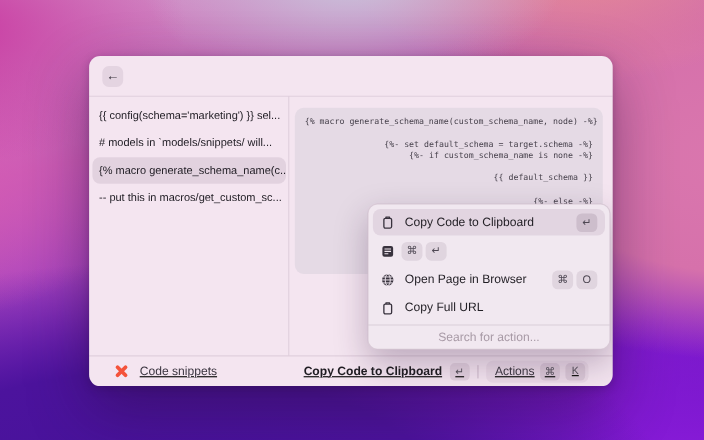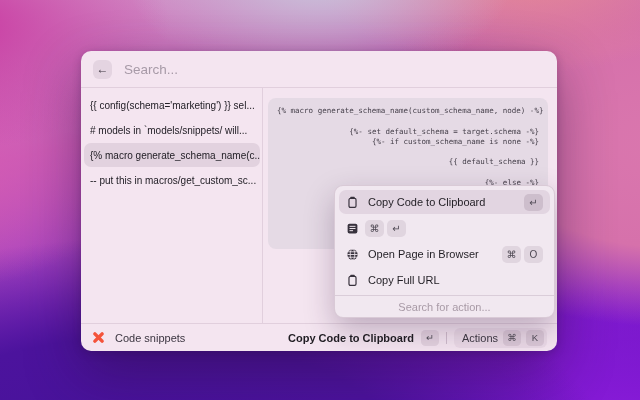--- a/index.html
+++ b/index.html
@@ -66,21 +66,21 @@
   .menu-row.selected .key-badge { background:rgba(60,25,60,.12); }
   .popup-divider { border-top:1px solid rgba(60,20,55,.12); margin-top:2px; }
   .action-search { flex:1; display:flex; align-items:center; padding:0 12px; }
   .action-search input { width:100%; border:none; outline:none; background:transparent;
     font-family:"Liberation Sans", sans-serif; font-size:11px; color:#2a2530;text-align:center; }
   .action-search input::placeholder { color:#a89aa6; opacity:1; }
 
   
   .footer { position:absolute; left:0; right:0; bottom:0; height:28px;
     border-top:1px solid rgba(60,20,55,.10); display:flex; align-items:center;
-    padding:0 10px; }
+    padding:0 22px;text-decoration:underline; }
   .app-id { display:flex; align-items:center; gap:9px; }
   .app-name { font-size:11px; color:#3b3540; }
   .footer-right { margin-left:auto; display:flex; align-items:center; gap:7px; }
   .primary-label { font-size:11px; font-weight:bold; color:#1f1c22; }
   .footer-badge { min-width:18px; height:16px; padding:0 3px; border-radius:4.5px;
     background:rgba(60,25,60,.09); color:#4e4853; font-size:9.5px;
     display:flex; align-items:center; justify-content:center; }
   .footer-sep { width:1px; height:12px; background:rgba(60,25,60,.20); }
   .actions-group { display:flex; align-items:center; gap:5px;
     background:rgba(60,25,60,.05); border-radius:6px; padding:2px 3px 2px 8px;text-align:right; }
@@ -88,21 +88,20 @@
 </style>
 </head>
 <body>
 
 <div class="window">
 
   <div class="header">
     <div class="back-btn">
       <span>←</span>
     </div>
-    <input class="search-input" type="text" placeholder="Search..." style="">
   </div>
 
   <div class="content">
 
     <div class="sidebar">
       <div class="snippet-item">{{ config(schema='marketing') }}  sel...</div>
       <div class="snippet-item"># models in `models/snippets/ will...</div>
       <div class="snippet-item selected">{% macro generate_schema_name(c...</div>
       <div class="snippet-item">-- put this in macros/get_custom_sc...</div>
     </div>

